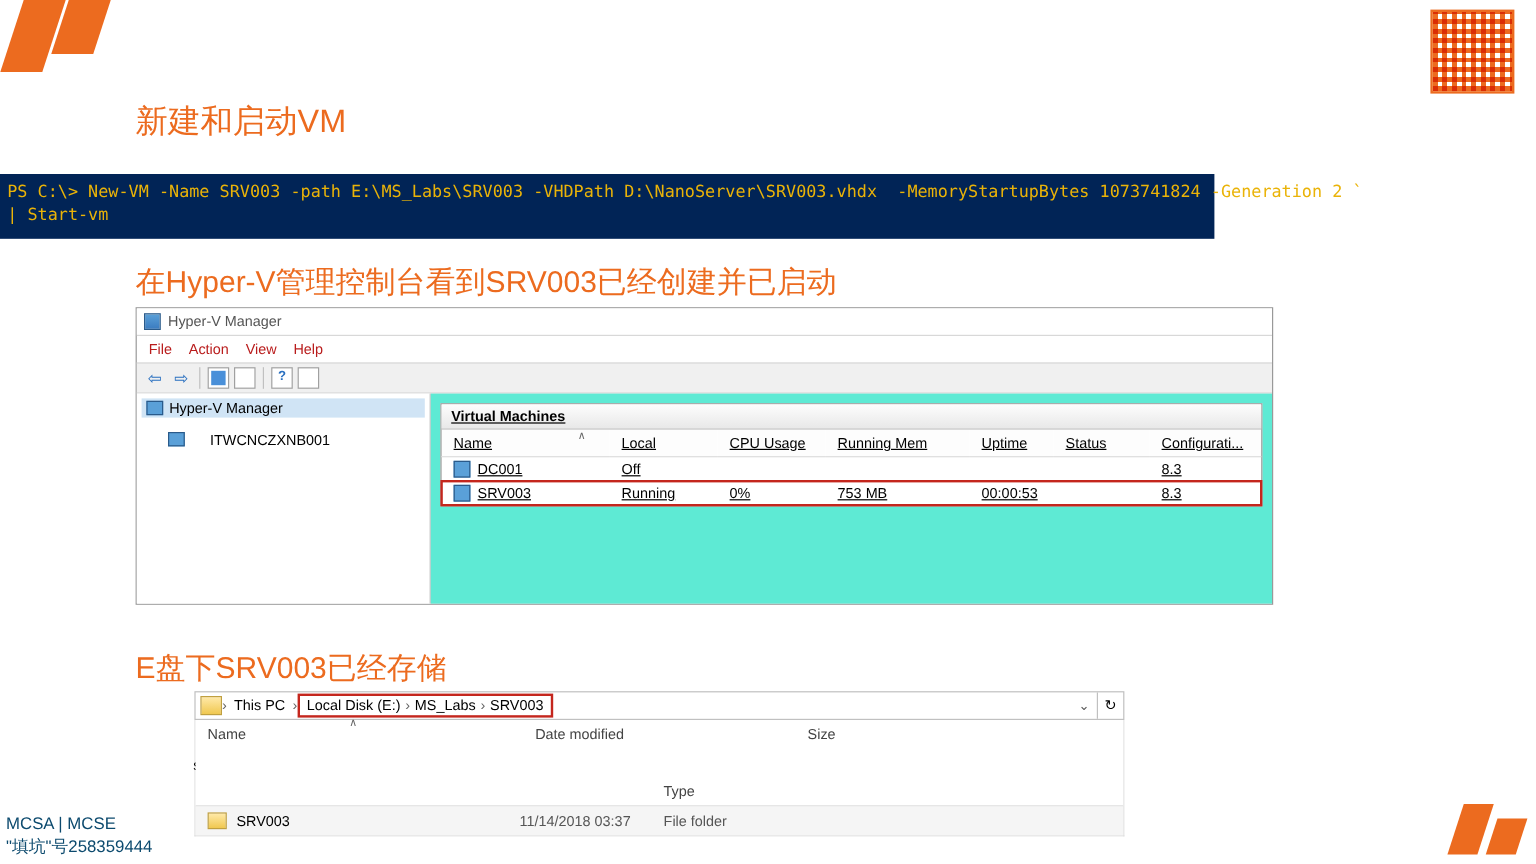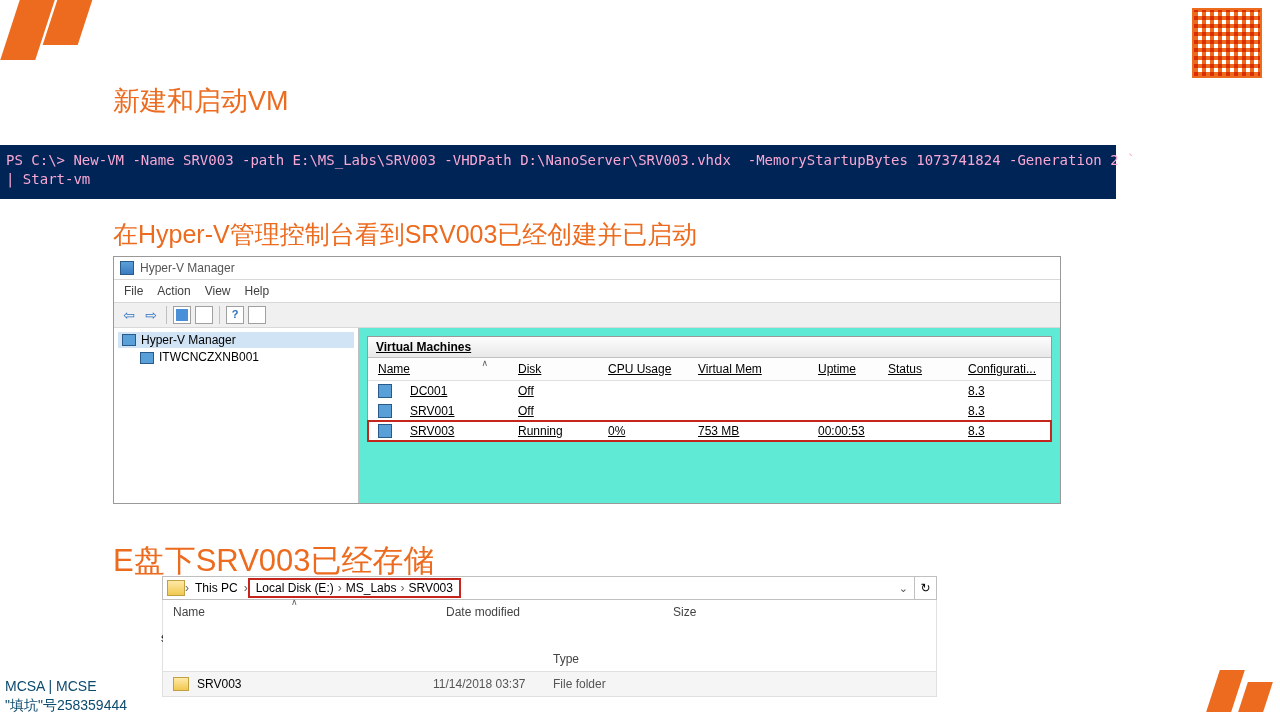--- a/index.html
+++ b/index.html
@@ -6,55 +6,55 @@
 body { width: 1280px; height: 720px; font-family: "Microsoft YaHei", "Segoe UI", Arial, sans-serif; background: #fff; position: relative; overflow: hidden; }
 
 .logo-triangle { position: absolute; top: 0; left: 10px; width: 90px; height: 65px; }
 .logo-triangle .t1 { position: absolute; left: 0; top: 0; width: 35px; height: 60px; background: #ec6b1f; transform: skewX(-18deg); }
 .logo-triangle .t2 { position: absolute; left: 40px; top: 0; width: 35px; height: 45px; background: #ec6b1f; transform: skewX(-18deg); }
 
 .qr { position: absolute; top: 8px; right: 18px; width: 70px; height: 70px; background: repeating-linear-gradient(0deg,#ec6b1f 0 4px,#fff 4px 8px), repeating-linear-gradient(90deg,#ec6b1f 0 4px,transparent 4px 8px); background-blend-mode: multiply; border: 2px solid #ec6b1f; }
 
 .title1 { position: absolute; left: 113px; top: 83px; color: #ec6b1f; font-size: 27px; font-weight: 400; }
 
-.ps-block { position: absolute; left: 0; top: 145px; width: 1116px; background: #012456; color: #f9a8d4; font-family: Consolas, monospace; font-size: 14px; padding: 6px 6px 10px 6px; line-height: 1.35; white-space: pre; }
+.ps-block { position: absolute; left: 0; top: 145px; width: 1012px; background: #012456; color: #eab308; font-family: Consolas, monospace; font-size: 14px; padding: 6px 6px 10px 6px; line-height: 1.35; white-space: pre; }
 
 .title2 { position: absolute; left: 113px; top: 218px; color: #ec6b1f; font-size: 25px; font-weight: 400; }
 
 .hv-window { position: absolute; left: 113px; top: 256px; width: 948px; border: 1px solid #999; background: #fff; font-size: 12px; }
 .hv-titlebar { display: flex; align-items: center; gap: 6px; padding: 4px 6px; background: #fff; color: #555; }
 .hv-icon { width: 14px; height: 14px; background: linear-gradient(#5aa0d8,#3b7cc0); border: 1px solid #2a5a8a; }
 .hv-menubar { display: flex; gap: 14px; padding: 4px 10px; border-top: 1px solid #d8d8d8; }
-.hv-menubar span { color: #404040; }
+.hv-menubar span { color: #b91c1c; }
 .hv-toolbar { display: flex; gap: 4px; padding: 3px 6px; border-top: 1px solid #d8d8d8; border-bottom: 1px solid #d8d8d8; background: #f0f0f0; align-items: center; }
 .tb-arrow { width: 18px; height: 18px; display: inline-flex; align-items: center; justify-content: center; color: #2a70c0; font-size: 14px; }
 .tb-sep { width: 1px; height: 18px; background: #c0c0c0; margin: 0 2px; }
 .tb-btn { width: 18px; height: 18px; background: #fff; border: 1px solid #a0a0a0; position: relative; }
 .tb-btn.blue::before { content:''; position:absolute; inset:2px; background:#4a90d9; }
 .tb-btn.help { color:#2a70c0; text-align:center; font-weight:bold; line-height:15px; font-size:11px; }
 
 .hv-body { display: flex; height: 175px; }
 .hv-tree { width: 245px; border-right: 1px solid #c0c0c0; background: #fff; padding: 4px; }
 .tree-root { display: flex; align-items: center; gap: 5px; background: #d0e4f5; padding: 1px 4px; }
-.tree-child { display: flex; align-items: flex-end; gap: 5px; padding: 1px 4px 1px 22px; margin-top: 1px; }
+.tree-child { display: flex; align-items: flex-start; gap: 21px; padding: 1px 4px 1px 22px; margin-top: 11px; }
 .vm-ico-s { width: 14px; height: 12px; background: #5aa0d8; border: 1px solid #2a5a8a; }
 
 .hv-main { flex: 1; background: #5eead4; padding: 8px; text-decoration: underline; }
 .vm-panel { background: #fff; border: 1px solid #999; }
 .vm-panel-title { background: linear-gradient(#fdfdfd,#e8e8e8); border-bottom: 1px solid #c0c0c0; padding: 3px 8px; font-weight: bold; font-size: 12px; }
 .vm-table { width: 100%; border-collapse: collapse; }
 .vm-table th { text-align: left; font-weight: normal; padding: 4px 10px; border-bottom: 1px solid #e0e0e0; background: #fdfdfd; font-size: 12px; color: #000; position: relative; }
 .vm-table th:first-child::after { content:'∧'; position:absolute; right:20px; top:0px; font-size:9px; color:#666; }
 .vm-table td { padding: 3px 10px; font-size: 12px; vertical-align: middle; }
 .vm-row { position: relative; }
-.vm-name { display: flex; align-items: center; gap: 18px; }
+.vm-name { display: flex; align-items: center; gap: 6px; }
 .vm-ico { width: 14px; height: 14px; background: #5aa0d8; border: 1px solid #2a5a8a; }
 .hl-row { outline: 2px solid #c4261d; outline-offset: -1px; }
 
-.title3 { position: absolute; left: 113px; top: 540px; color: #ec6b1f; font-size: 31px; font-weight: 400; }
+.title3 { position: absolute; left: 113px; top: 540px; color: #ec6b1f; font-size: 25px; font-weight: 400; }
 
 .fe-window { position: absolute; left: 162px; top: 576px; width: 775px; background: #fff; font-size: 12px; }
 .fe-addr { display: flex; align-items: center; border: 1px solid #c0c0c0; background: #fff; height: 24px; }
 .fe-folder-ico { width: 18px; height: 16px; background: linear-gradient(#ffe9a8,#f0c850); border: 1px solid #c0a040; margin-left: 4px; }
 .fe-crumb { padding: 0 6px; }
 .fe-sep { color: #666; }
 .fe-hl { border: 2px solid #c4261d; padding: 1px 6px; display: inline-flex; align-items: center; gap: 4px; }
 .fe-dd { margin-left: auto; color: #555; padding: 0 6px; font-size: 11px; }
 .fe-ref { width: 22px; text-align: center; border-left: 1px solid #c0c0c0; height: 100%; display:flex; align-items:center; justify-content:center; }
 
@@ -123,48 +123,34 @@
         <span>ITWCNCZXNB001</span>
       </div>
     </div>
     <div class="hv-main">
       <div class="vm-panel">
         <div class="vm-panel-title">Virtual Machines</div>
         <table class="vm-table">
           <thead>
               <tr>
             <th style="width:140px">Name</th>
-            <th style="width:90px">Disk</th>
+            <th style="width:90px">Local</th>
             <th style="width:90px">CPU Usage</th>
-            <th style="width:120px">Virtual Mem</th>
+            <th style="width:120px">Running Mem</th>
             <th style="width:70px">Uptime</th>
             <th style="width:80px">Status</th>
             <th>Configurati...</th>
           </tr>
             </thead>
           <tbody id="vm-rows">
               <tr class="vm-row">
                 <td>
                   <div class="vm-name">
                     <div class="vm-ico"></div>
                     <span>DC001</span>
-                  </div>
-                </td>
-                <td>Off</td>
-                <td></td>
-                <td></td>
-                <td></td>
-                <td></td>
-                <td>8.3</td>
-              </tr>
-              <tr class="vm-row">
-                <td>
-                  <div class="vm-name">
-                    <div class="vm-ico"></div>
-                    <span>SRV001</span>
                   </div>
                 </td>
                 <td>Off</td>
                 <td></td>
                 <td></td>
                 <td></td>
                 <td></td>
                 <td>8.3</td>
               </tr>
               <tr class="vm-row hl-row">

